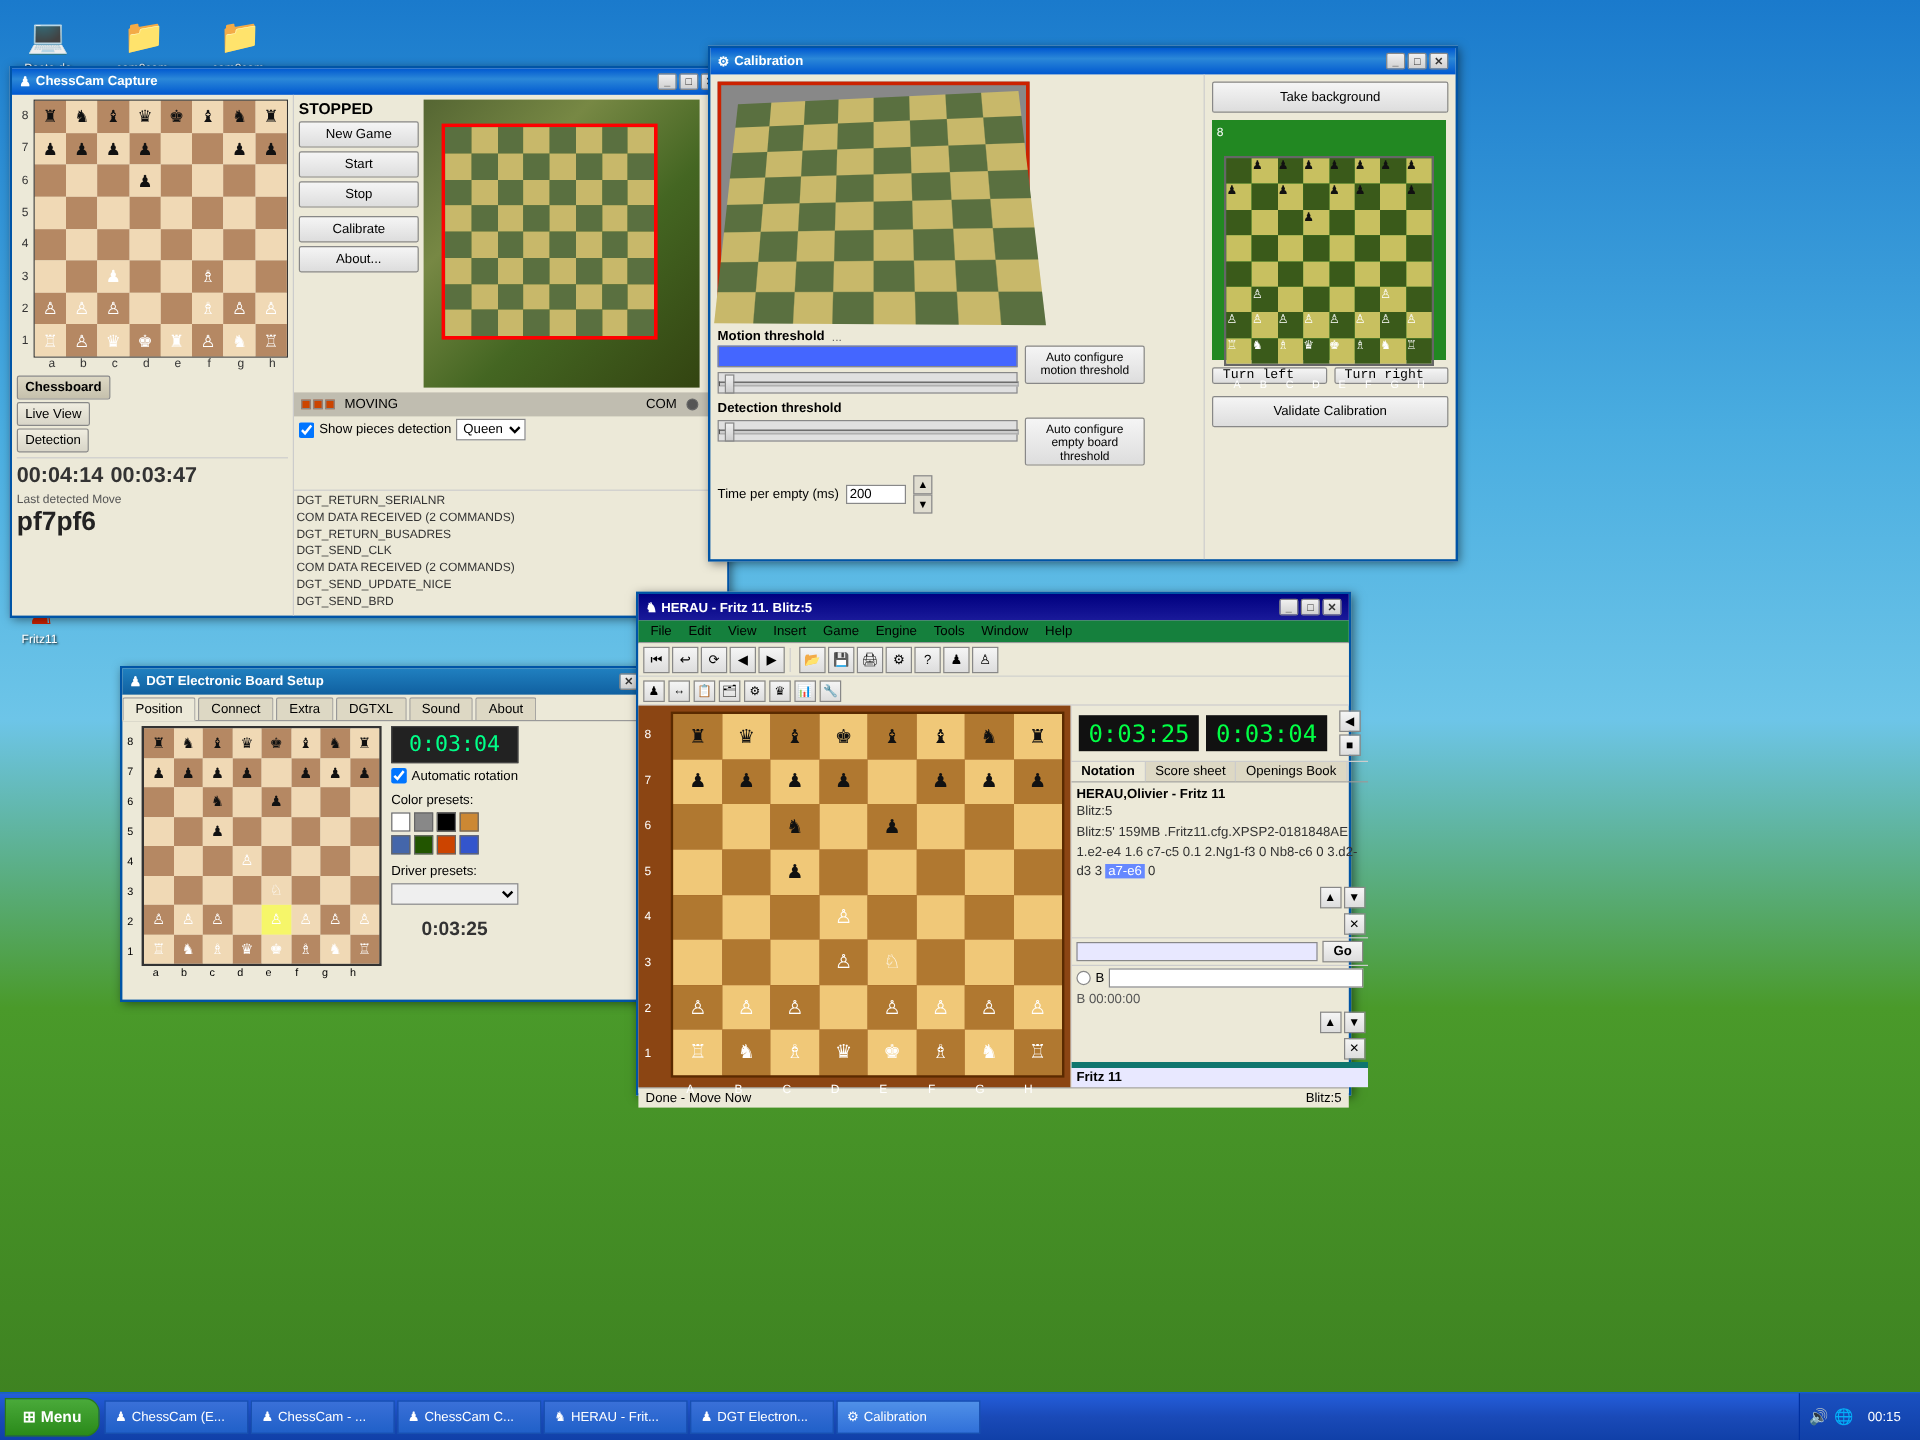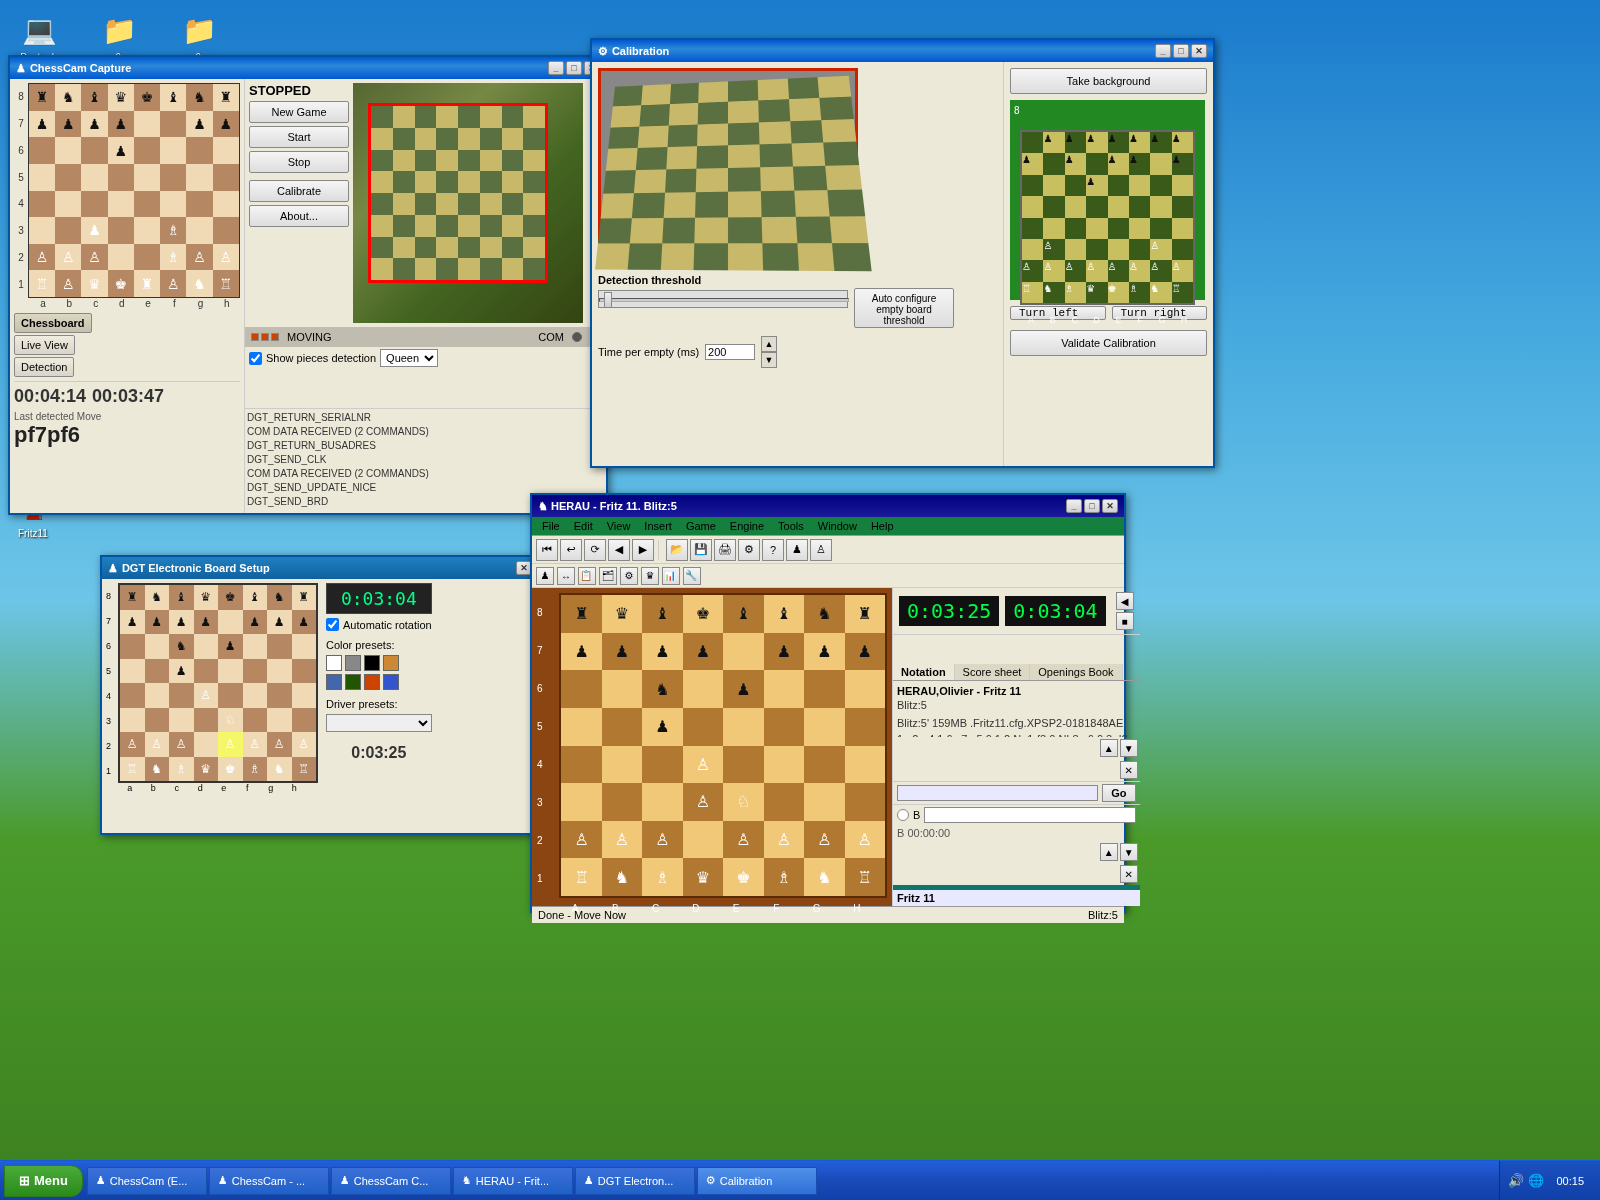--- a/index.html
+++ b/index.html
@@ -556,21 +556,20 @@
     .fritz-panel-tabs {
       display: flex;
       border-bottom: 1px solid #999;
     }
     .fritz-ptab {
       padding: 2px 8px;
       font-size: 11px;
       cursor: pointer;
       border-right: 1px solid #ccc;
       background: #ddd8c4;
-      margin-top: 29px;
     }
     .fritz-ptab.active { background: #ece9d8; font-weight: bold; }
     .fritz-notation {
       flex: 1;
       padding: 4px;
       overflow: hidden;
       font-size: 11px;
     }
     .fritz-game-title { font-weight: bold; margin-bottom: 2px; }
     .fritz-player { font-size: 11px; color: #333; }
@@ -1138,20 +1137,36 @@
             <div class="cal-cell dark"></div>
             <div class="cal-cell light"></div>
             <div class="cal-cell dark"></div>
             <div class="cal-cell light"></div>
             <div class="cal-cell dark"></div>
             <div class="cal-cell light"></div>
             <div class="cal-cell dark"></div>
         </div>
       </div>
 
+      <div class="threshold-section">
+        <div style="display:flex; align-items:center; gap:6px;">
+          <div class="threshold-label">Motion threshold</div>
+          <span style="font-size:10px; color:#666;">...</span>
+        </div>
+        <div class="threshold-row">
+          <div style="display:flex; flex-direction:column; gap:2px;">
+            <div class="threshold-bar"></div>
+            <div class="threshold-slider" style="position:relative;">
+              <div class="slider-track"></div>
+              <div class="slider-thumb"></div>
+            </div>
+          </div>
+          <button class="auto-btn" style="font-size:10px; width:100px; padding:4px;">Auto configure motion threshold</button>
+        </div>
+      </div>
 
       <div class="threshold-section">
         <div class="threshold-label">Detection threshold</div>
         <div class="threshold-row">
           <div style="display:flex; flex-direction:column; gap:2px;">
             <div class="threshold-slider" style="position:relative; margin-top:2px;">
               <div class="slider-track"></div>
               <div class="slider-thumb"></div>
             </div>
           </div>
@@ -1268,20 +1283,28 @@
 <div class="window dgt-window">
   <div class="window-titlebar" style="background:linear-gradient(180deg,#2080c0,#1060a0);">
     <div class="title-left">
       <span>♟</span>
       <span>DGT Electronic Board Setup</span>
     </div>
     <div class="window-controls">
       <div class="win-btn">✕</div>
     </div>
   </div>
+  <div class="dgt-tabs">
+    <div class="dgt-tab active">Position</div>
+    <div class="dgt-tab">Connect</div>
+    <div class="dgt-tab">Extra</div>
+    <div class="dgt-tab">DGTXL</div>
+    <div class="dgt-tab">Sound</div>
+    <div class="dgt-tab">About</div>
+  </div>
   <div class="dgt-body">
 
     <div class="dgt-board-area">
       <div style="display:flex;">
         <div style="display:flex; flex-direction:column; width:12px; height:200px;">
           <div style="flex:1;font-size:9px;display:flex;align-items:center;">8</div>
           <div style="flex:1;font-size:9px;display:flex;align-items:center;">7</div>
           <div style="flex:1;font-size:9px;display:flex;align-items:center;">6</div>
           <div style="flex:1;font-size:9px;display:flex;align-items:center;">5</div>
           <div style="flex:1;font-size:9px;display:flex;align-items:center;">4</div>

